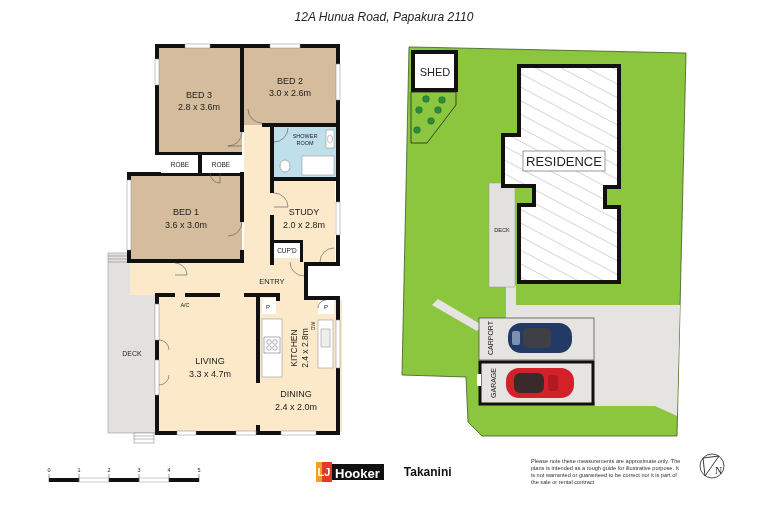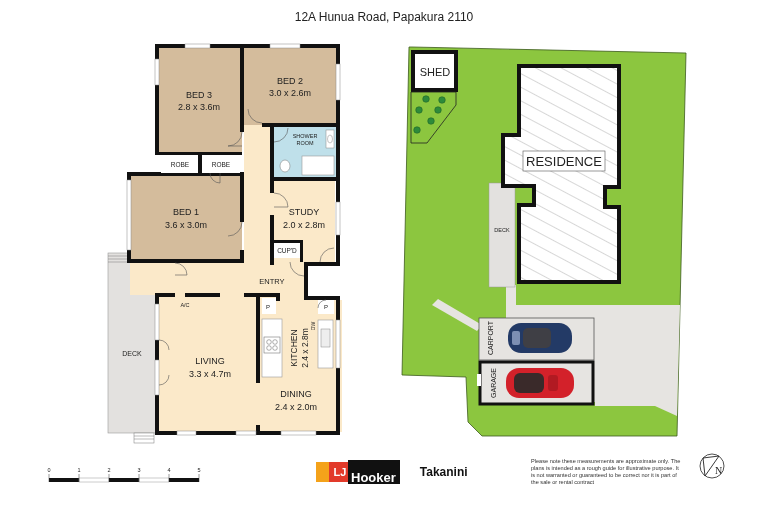--- a/index.html
+++ b/index.html
@@ -1,23 +1,23 @@
 <!DOCTYPE html>
 <html><head>
 <meta charset="utf-8">
 <style>
   html, body { margin:0; padding:0; background:#ffffff; }
   body { width:768px; height:512px; position:relative; overflow:hidden; font-family:"Liberation Sans", sans-serif; color:#222; }
-  .title { position:absolute; left:0; top:10px; width:768px; text-align:center; font-size:12px; color:#222; }
+  .title { position:absolute; left:0; top:10px; width:768px; text-align:center; font-size:12px; color:#222;font-style:italic; }
   svg { position:absolute; left:0; top:0; }
   .lbl { font-family:"Liberation Sans", sans-serif; fill:#222; }
   .disclaimer { position:absolute; left:531px; top:458px; width:150px; font-size:5.6px; line-height:7px; color:#333; }
   .brand { position:absolute; left:316px; top:462px; height:20px; display:flex; align-items:center; }
-  .lj-mark { width:16px; height:20px; background:linear-gradient(90deg,#f4a21a 0 40%,#e23a2a 40% 100%); color:#fff; font-weight:bold; font-size:11px; display:flex; align-items:center; justify-content:center;padding-left:16px; }
-  .lj-name { background:#111; color:#fff; font-weight:bold; font-size:13px; height:16px; line-height:20px; padding:8px 4px 0 3px; }
+  .lj-mark { width:16px; height:20px; background:linear-gradient(90deg,#f4a21a 0 40%,#e23a2a 40% 100%); color:#fff; font-weight:bold; font-size:11px; display:flex; align-items:center; justify-content:center; }
+  .lj-name { background:#111; color:#fff; font-weight:bold; font-size:13px; height:16px; line-height:20px; padding:0 4px 0 3px; }
   .lj-office { font-weight:bold; font-size:12px; margin-left:20px; color:#111; }
 </style>
 </head>
 <body>
 
 <div class="title">12A Hunua Road, Papakura 2110</div>
 
 <svg width="768" height="512" viewBox="0 0 768 512">
   <defs>
     <pattern id="hatch" width="12" height="12" patternUnits="userSpaceOnUse" patternTransform="rotate(28)">

